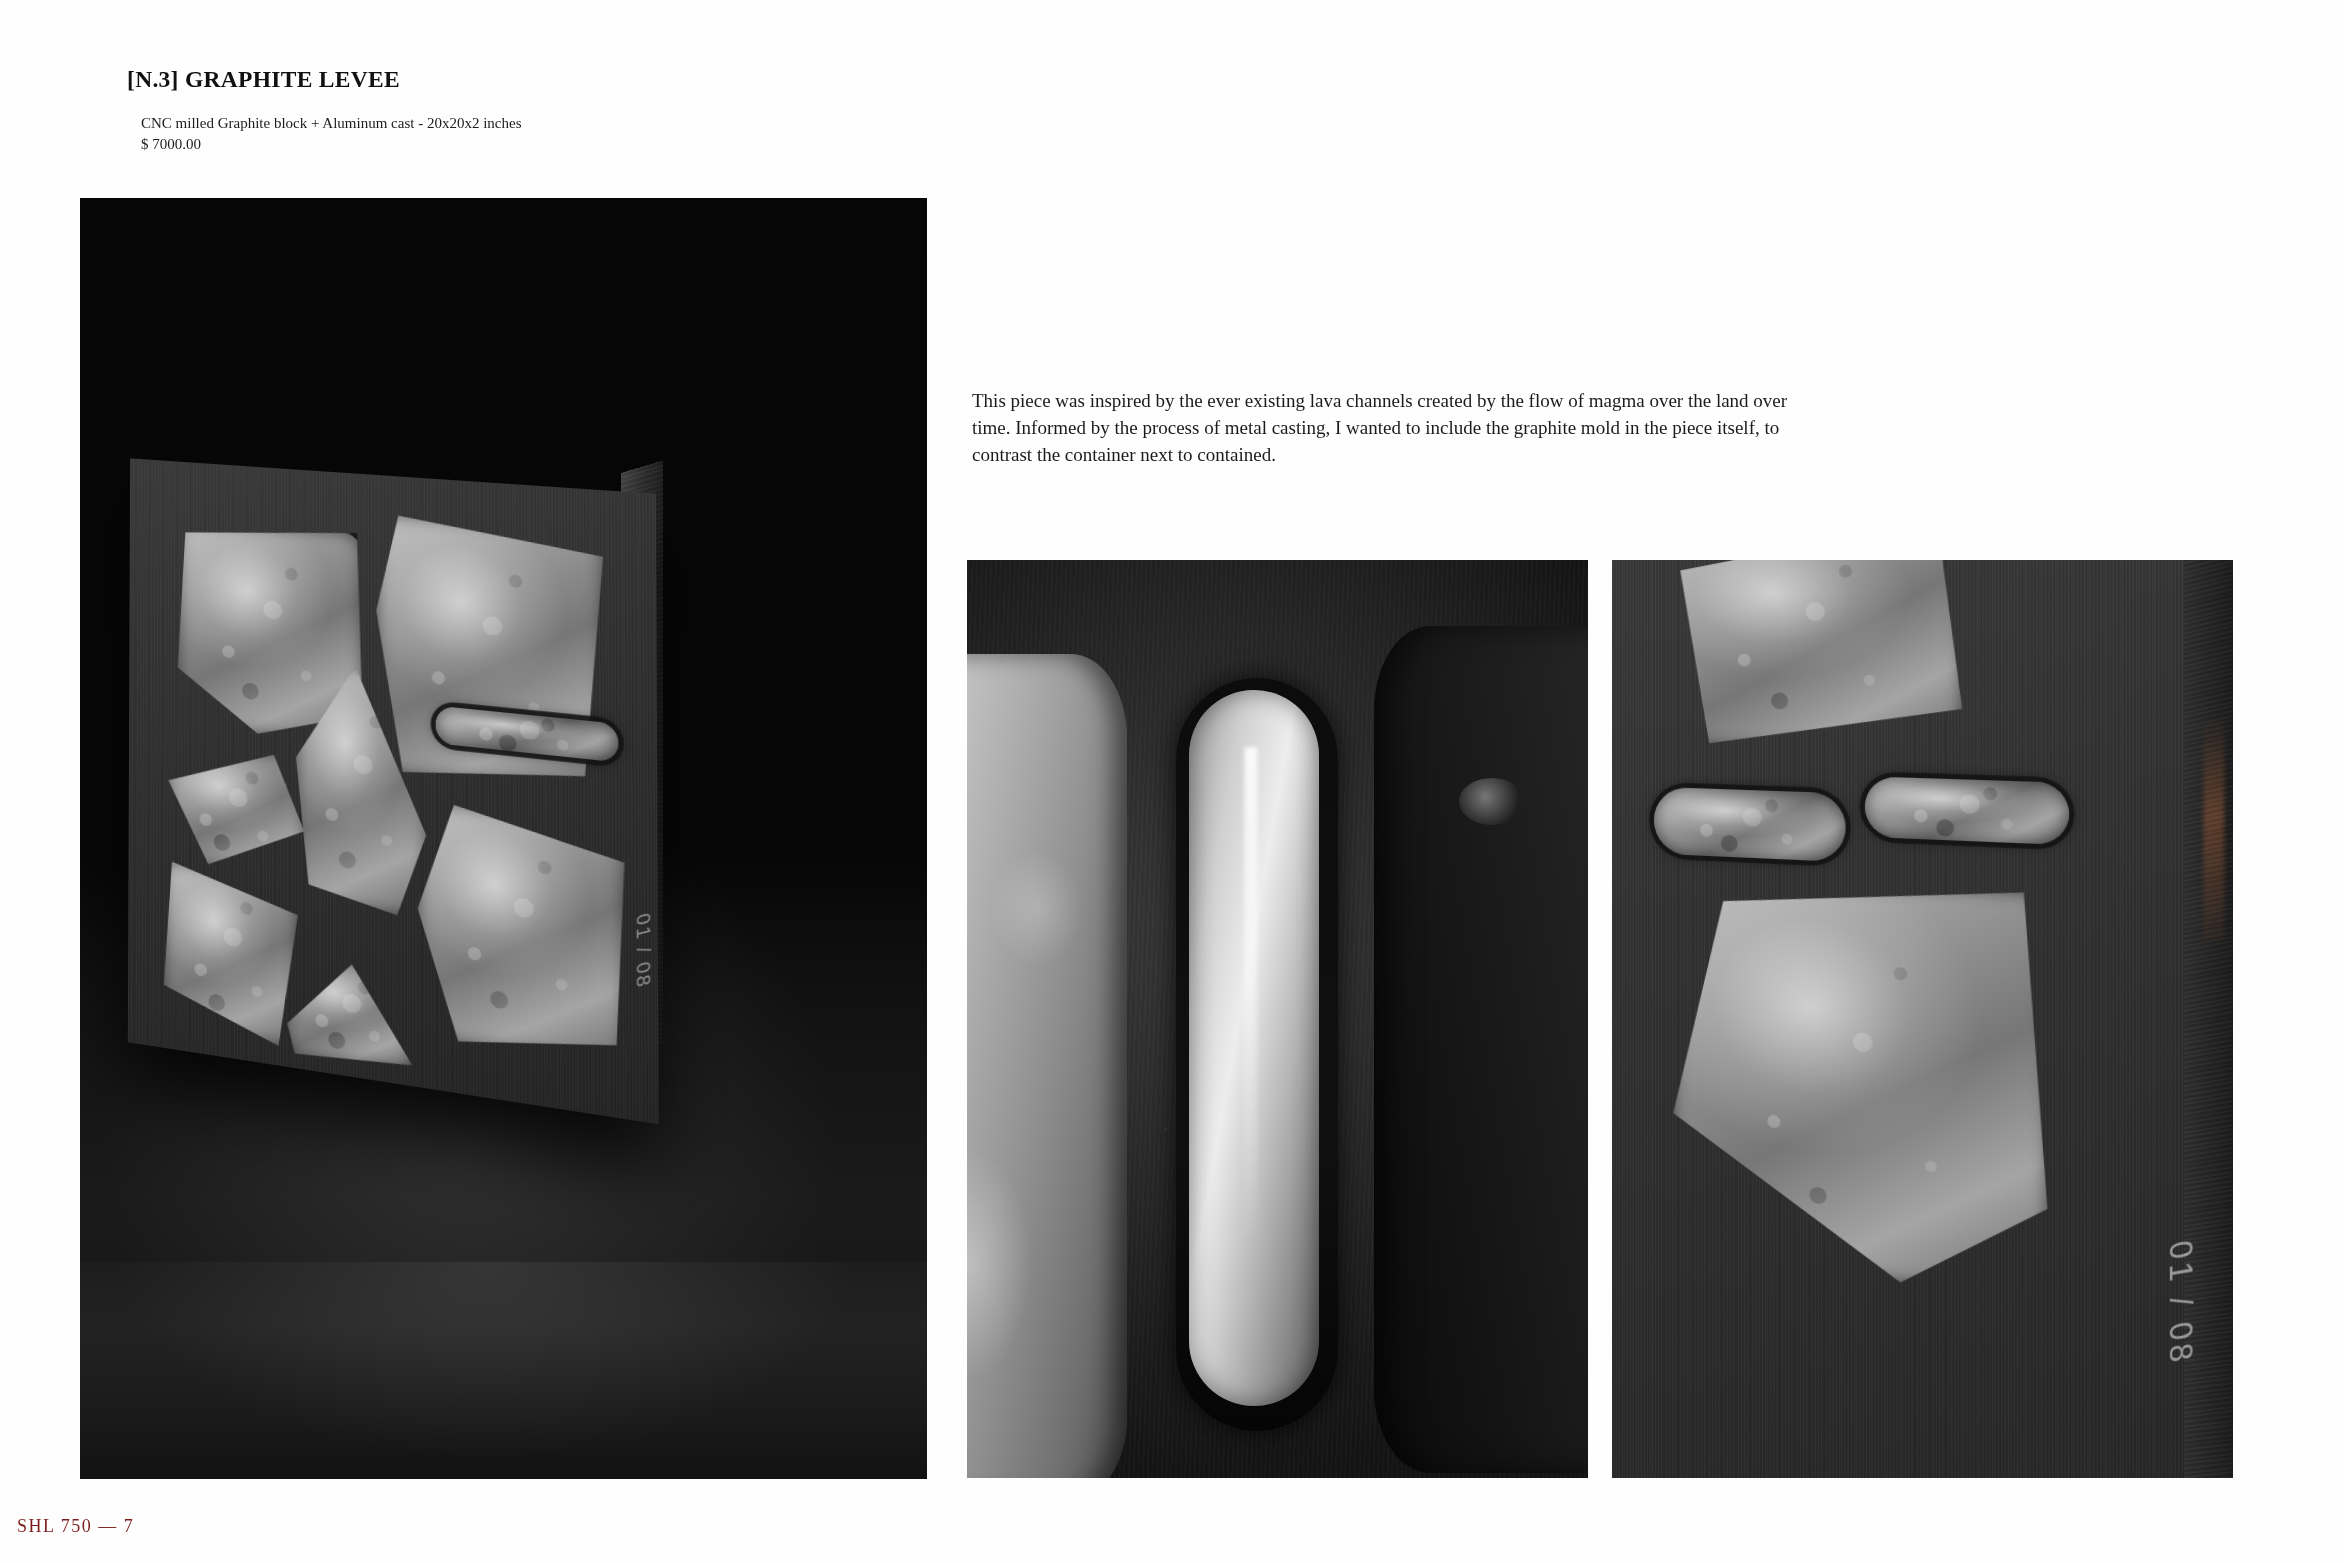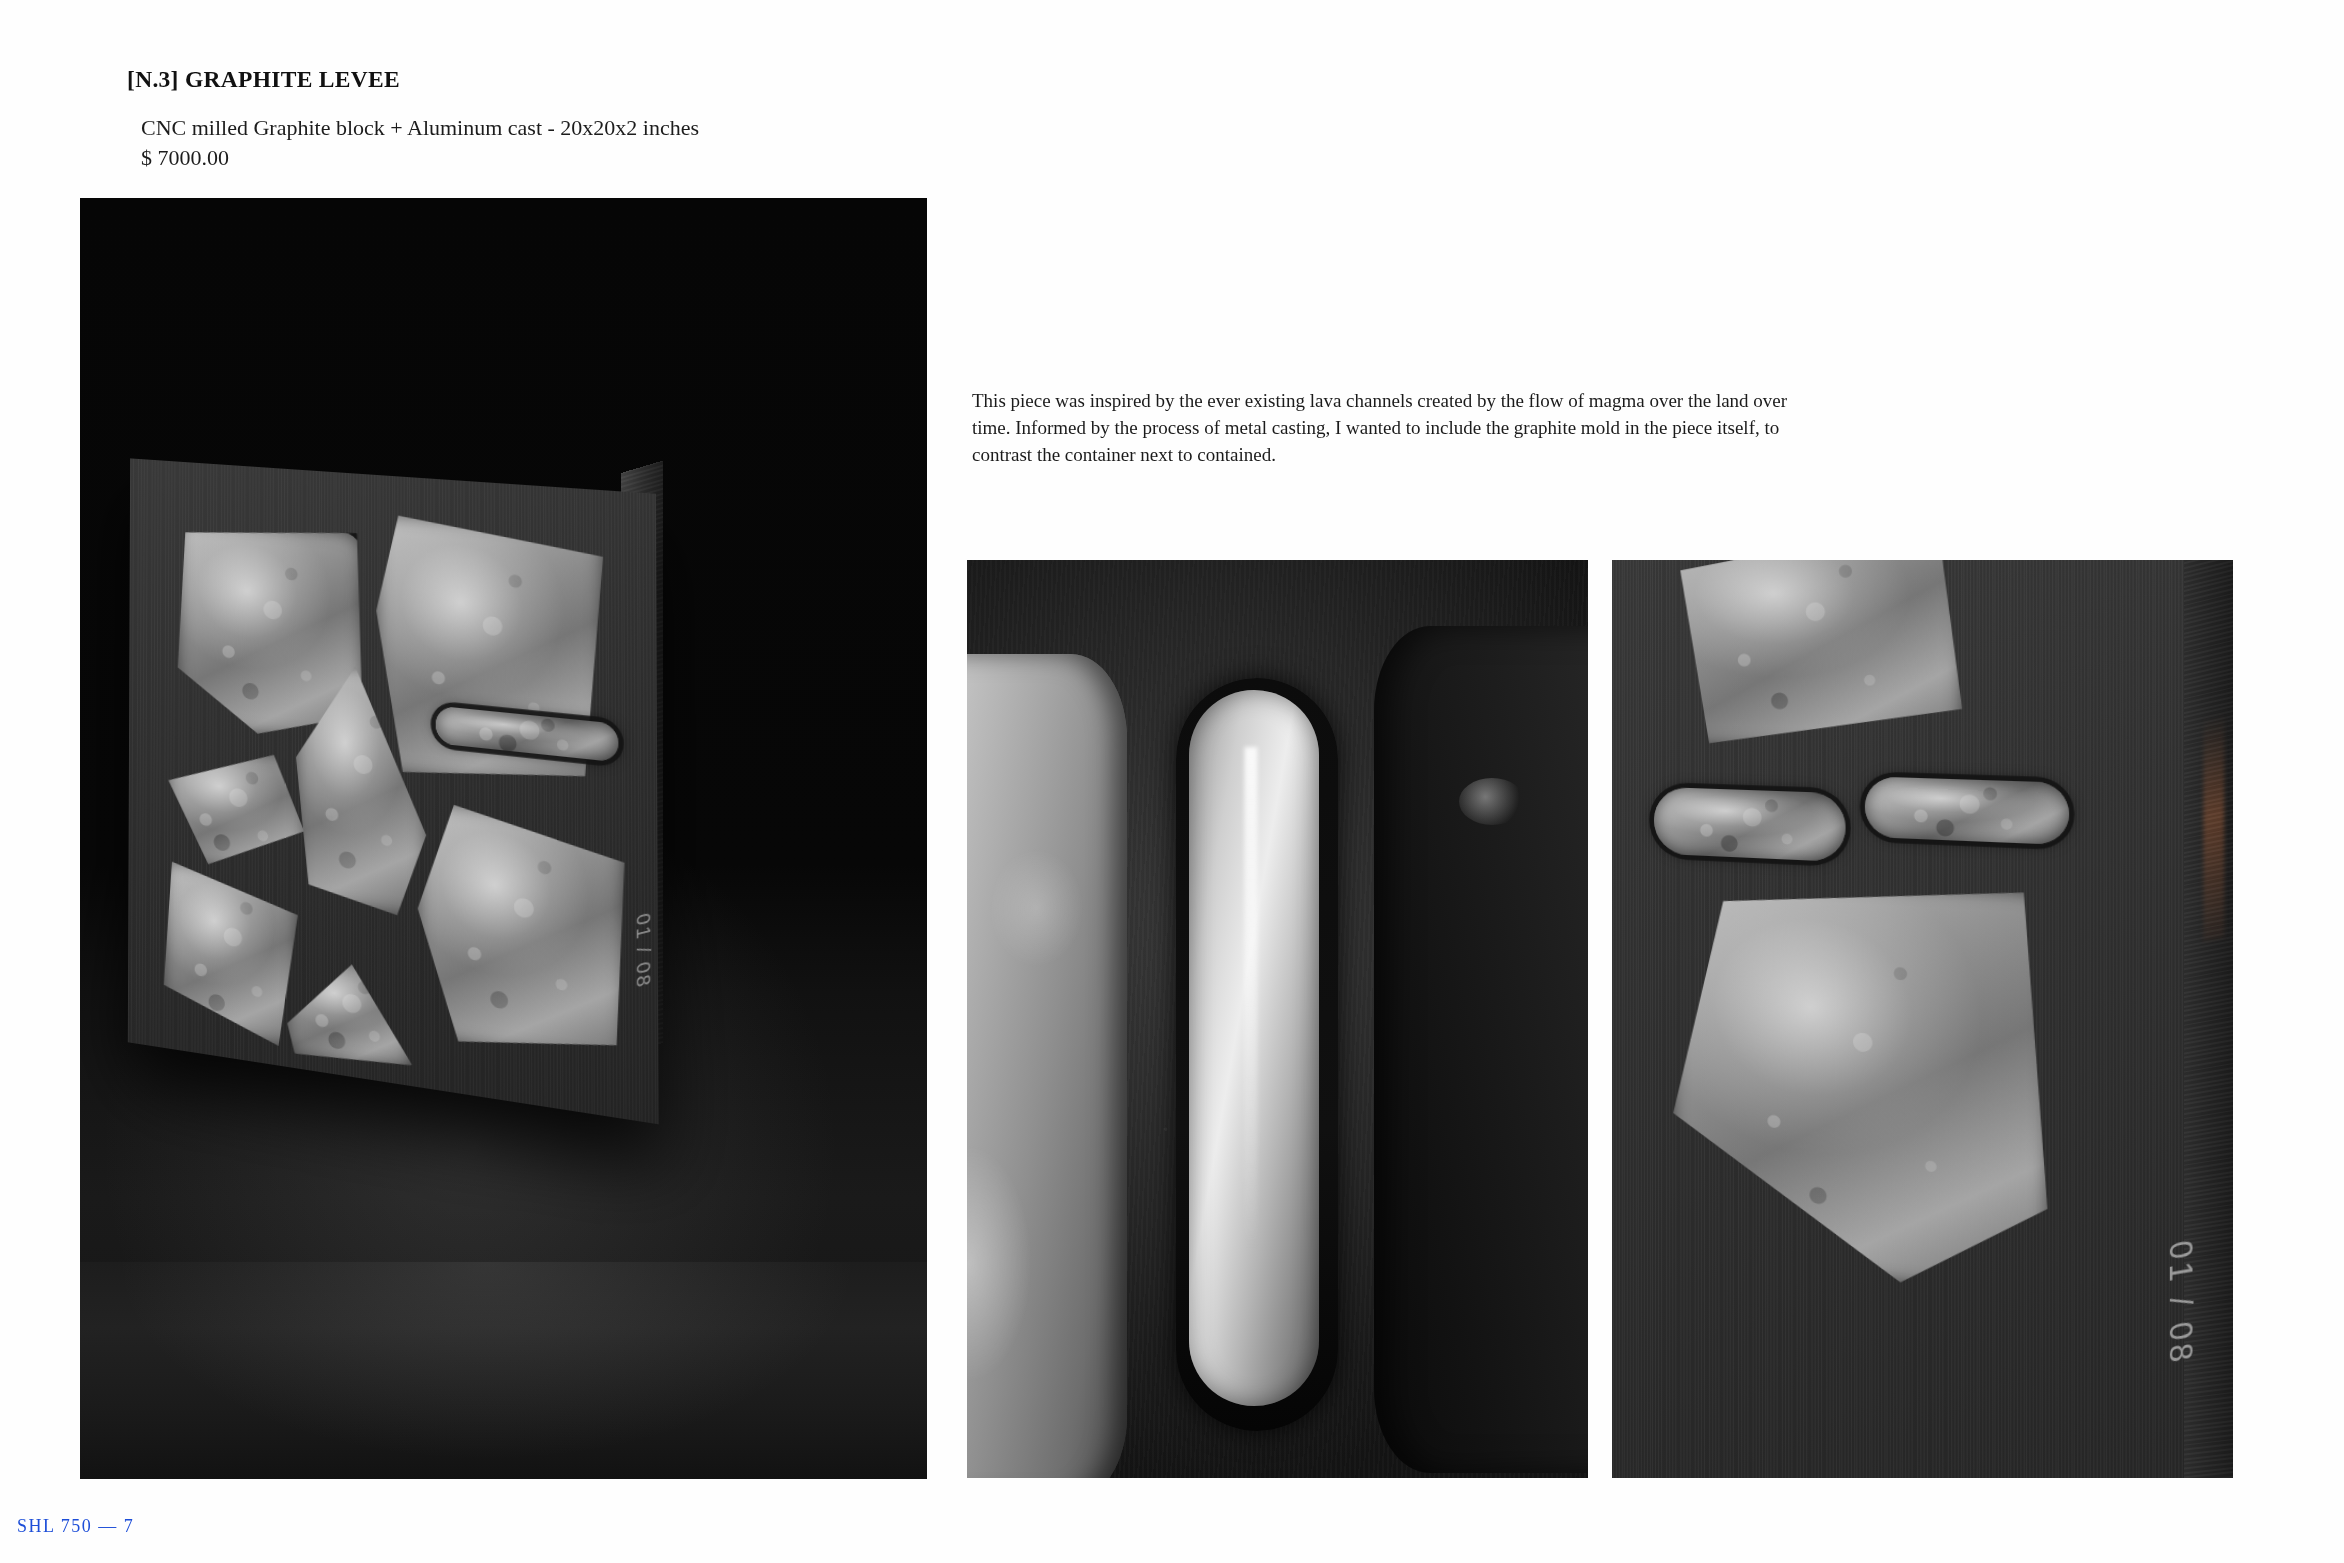--- a/index.html
+++ b/index.html
@@ -31,21 +31,21 @@
     letter-spacing: 0.3px;
     font-weight: 700;
     color: #111;
     white-space: nowrap;
     margin-left: 44px;
   }
   .subtitle-block {
     position: absolute;
     left: 141px;
     top: 113px;
-    font-size: 22px;
+    font-size: 15px;
     line-height: 1.38;
     color: #1c1c1c;
     font-weight: 400;
   }
   .subtitle-line { white-space: nowrap; }
 
   
   .description {
     position: absolute;
     left: 972px;
@@ -56,21 +56,21 @@
     color: #1b1b1b;
   }
 
   
   .footer {
     position: absolute;
     left: 17px;
     bottom: 26px;
     font-size: 18px;
     letter-spacing: 1.5px;
-    color: #1d4ed8;
+    color: #7f1d1d;
     font-family: "Liberation Serif", serif;
   }
 
   
   .img-frame {
     position: absolute;
     overflow: hidden;
     background: #0a0a0a;
   }
   #figure-main {

